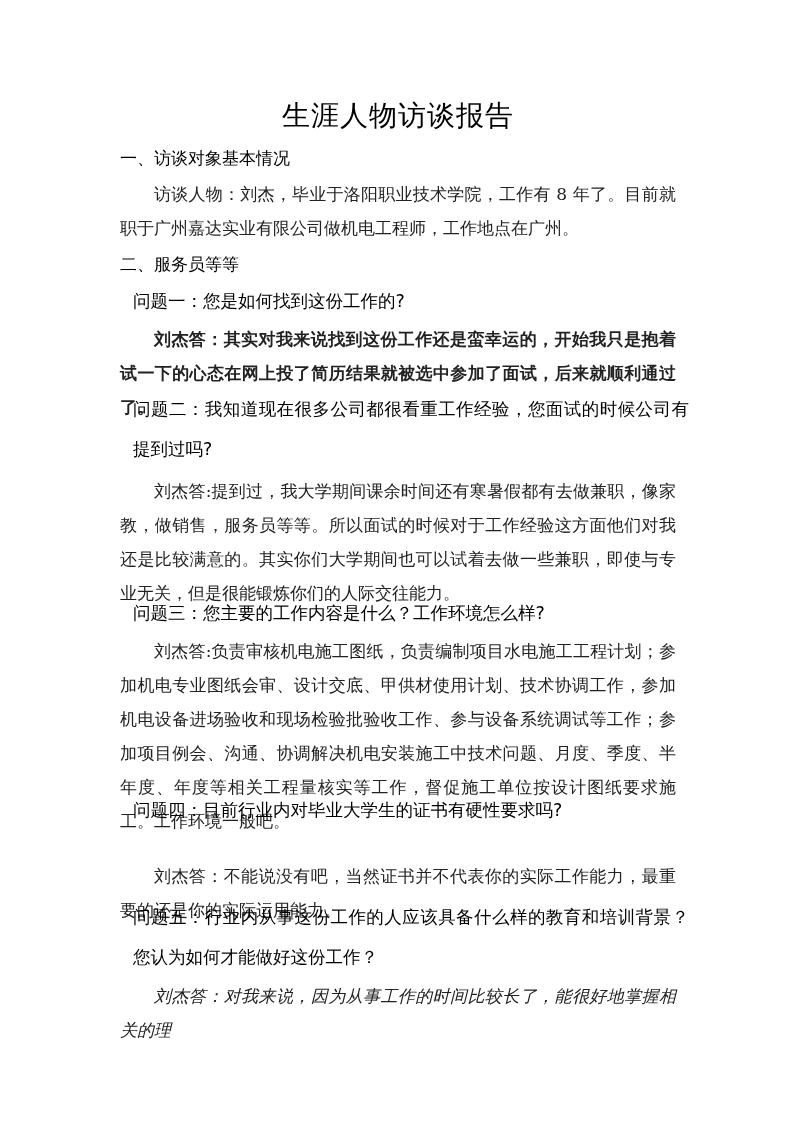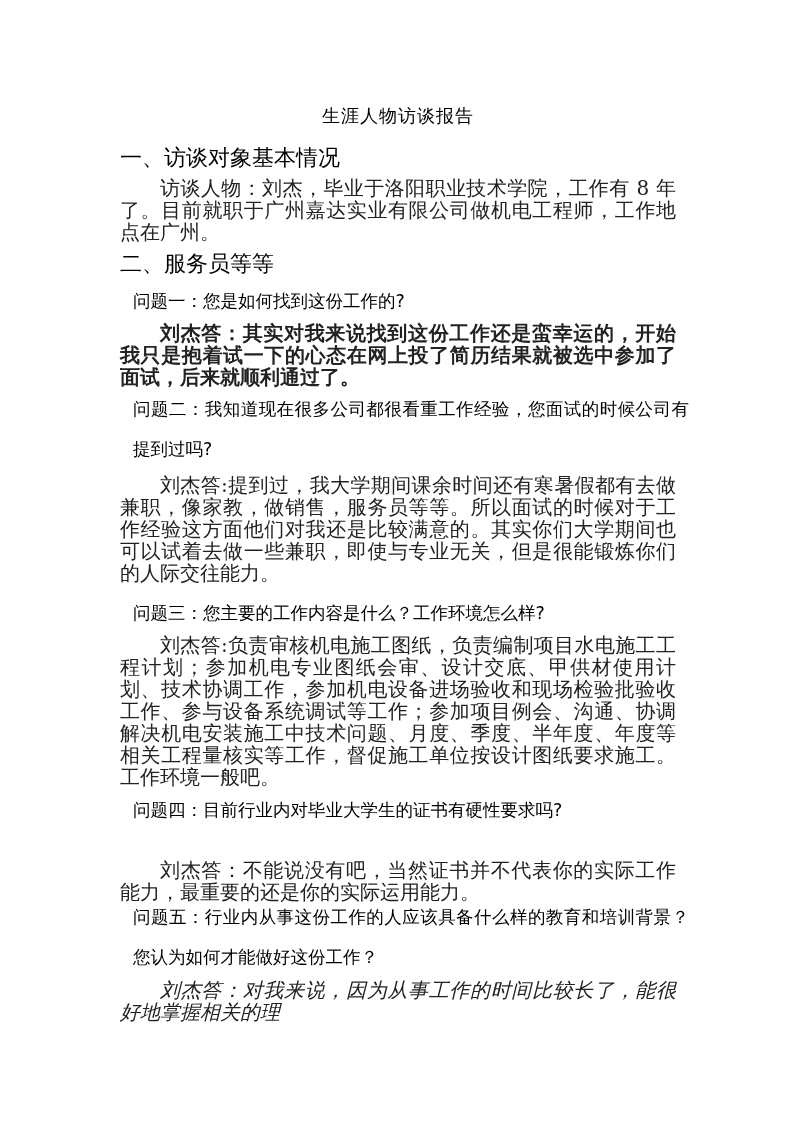--- a/index.html
+++ b/index.html
@@ -1,22 +1,22 @@
 <!DOCTYPE html>
 <html><head>
 <meta charset="utf-8">
 <style>
   html, body { margin:0; padding:0; background:#ffffff; }
   body { width:793px; height:1122px; position:relative; overflow:hidden; color:#000; }
   .page { position:absolute; left:120px; top:0; width:556px; }
   .title { position:absolute; left:0; width:556px; top:98px; text-align:center;
-    font-family:"DejaVu Sans", sans-serif; font-size:18px; line-height:36px; letter-spacing:1px; color:#000; }
-  .h { position:absolute; left:0; font-family:"DejaVu Sans", sans-serif; font-size:22px; line-height:26px; color:#000; white-space:nowrap; }
+    font-family:"DejaVu Sans", sans-serif; font-size:28px; line-height:36px; letter-spacing:1px; color:#000; }
+  .h { position:absolute; left:0; font-family:"DejaVu Sans", sans-serif; font-size:17px; line-height:26px; color:#000; white-space:nowrap; }
   .q { position:absolute; left:13px; width:556px; font-family:"DejaVu Sans", sans-serif; font-size:17.5px; line-height:40px; color:#000; text-align:justify; }
-  .p { position:absolute; left:0; width:556px; font-family:"DejaVu Serif", serif; font-size:20px; line-height:22px; color:#222; text-indent:2em; text-align:justify; }
+  .p { position:absolute; left:0; width:556px; font-family:"DejaVu Serif", serif; font-size:17px; line-height:34px; color:#222; text-indent:2em; text-align:justify; }
 </style>
 </head>
 <body>
 
 <div class="page">
   <div class="title">生涯人物访谈报告</div>
 
   <div class="h" style="top:145px;">一、访谈对象基本情况</div>
   <div class="p" style="top:177px;">访谈人物：刘杰，毕业于洛阳职业技术学院，工作有 8 年了。目前就职于广州嘉达实业有限公司做机电工程师，工作地点在广州。</div>
 

